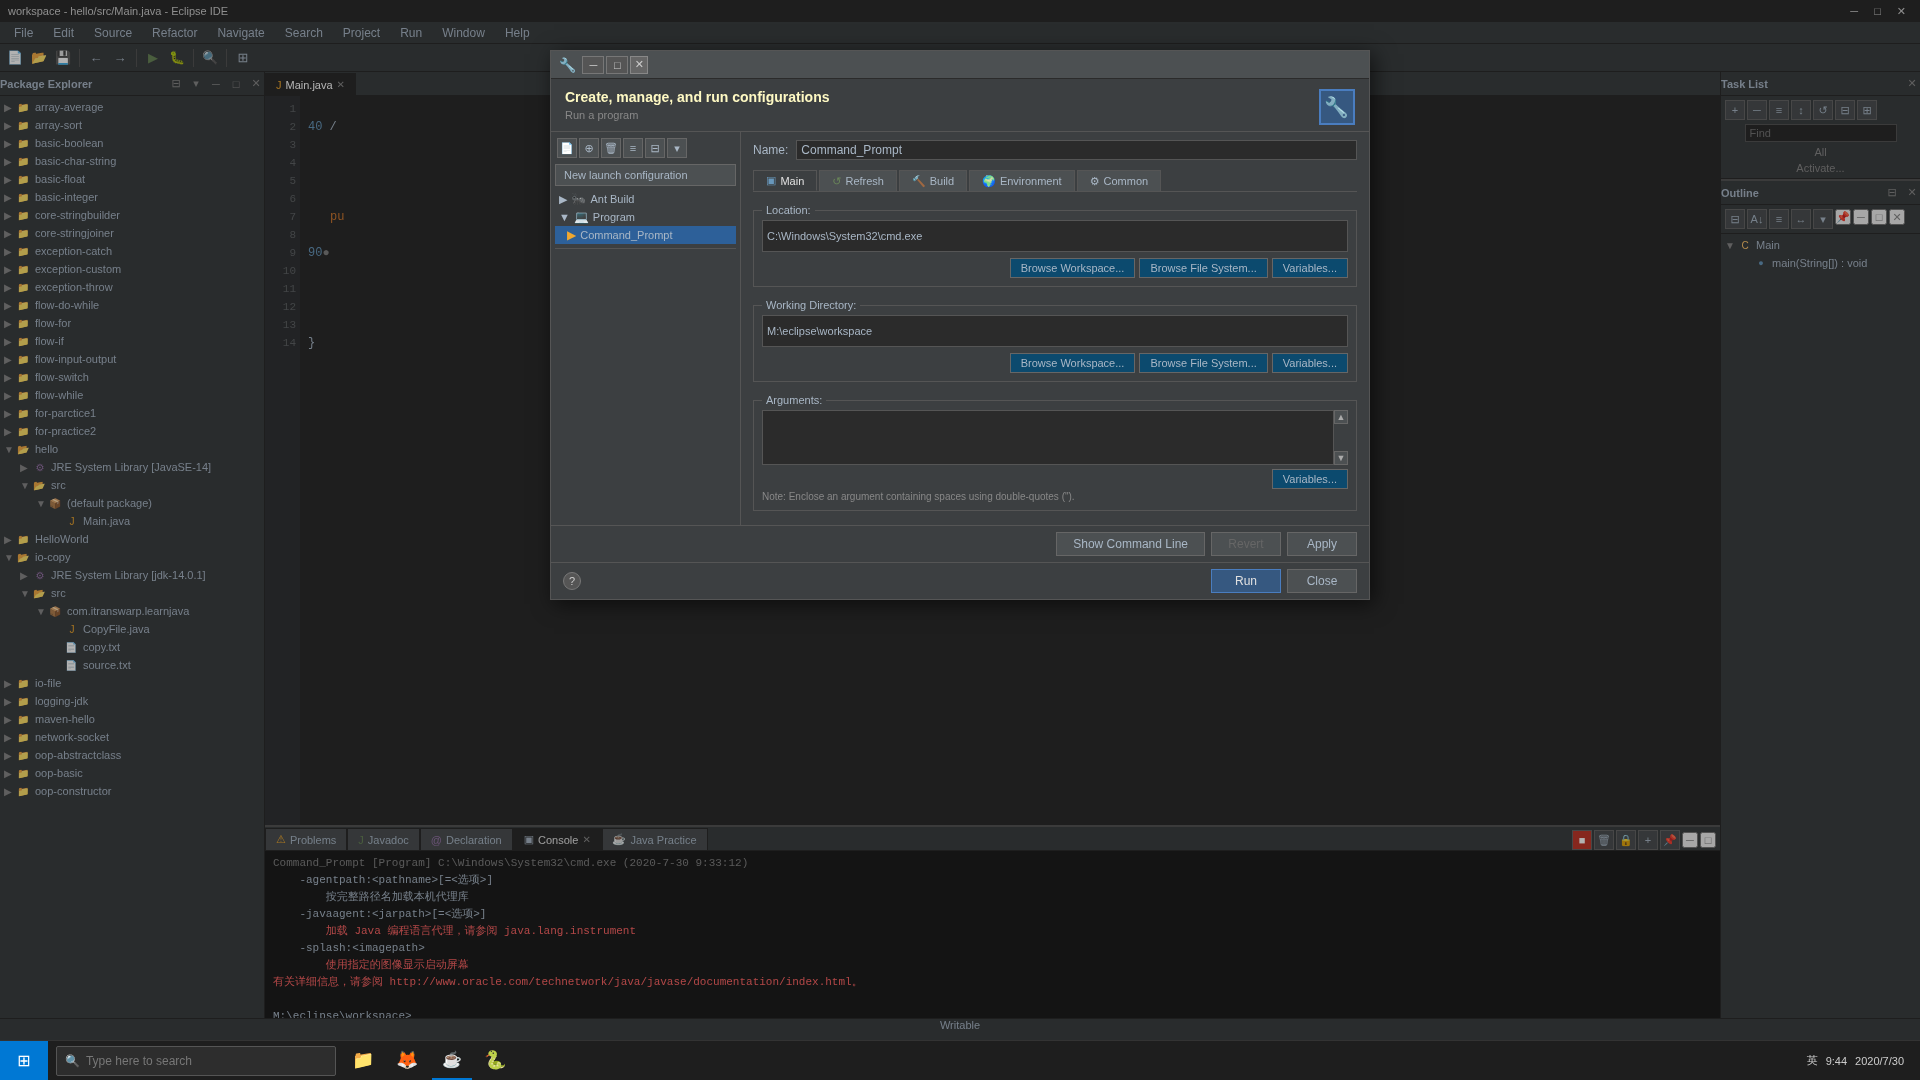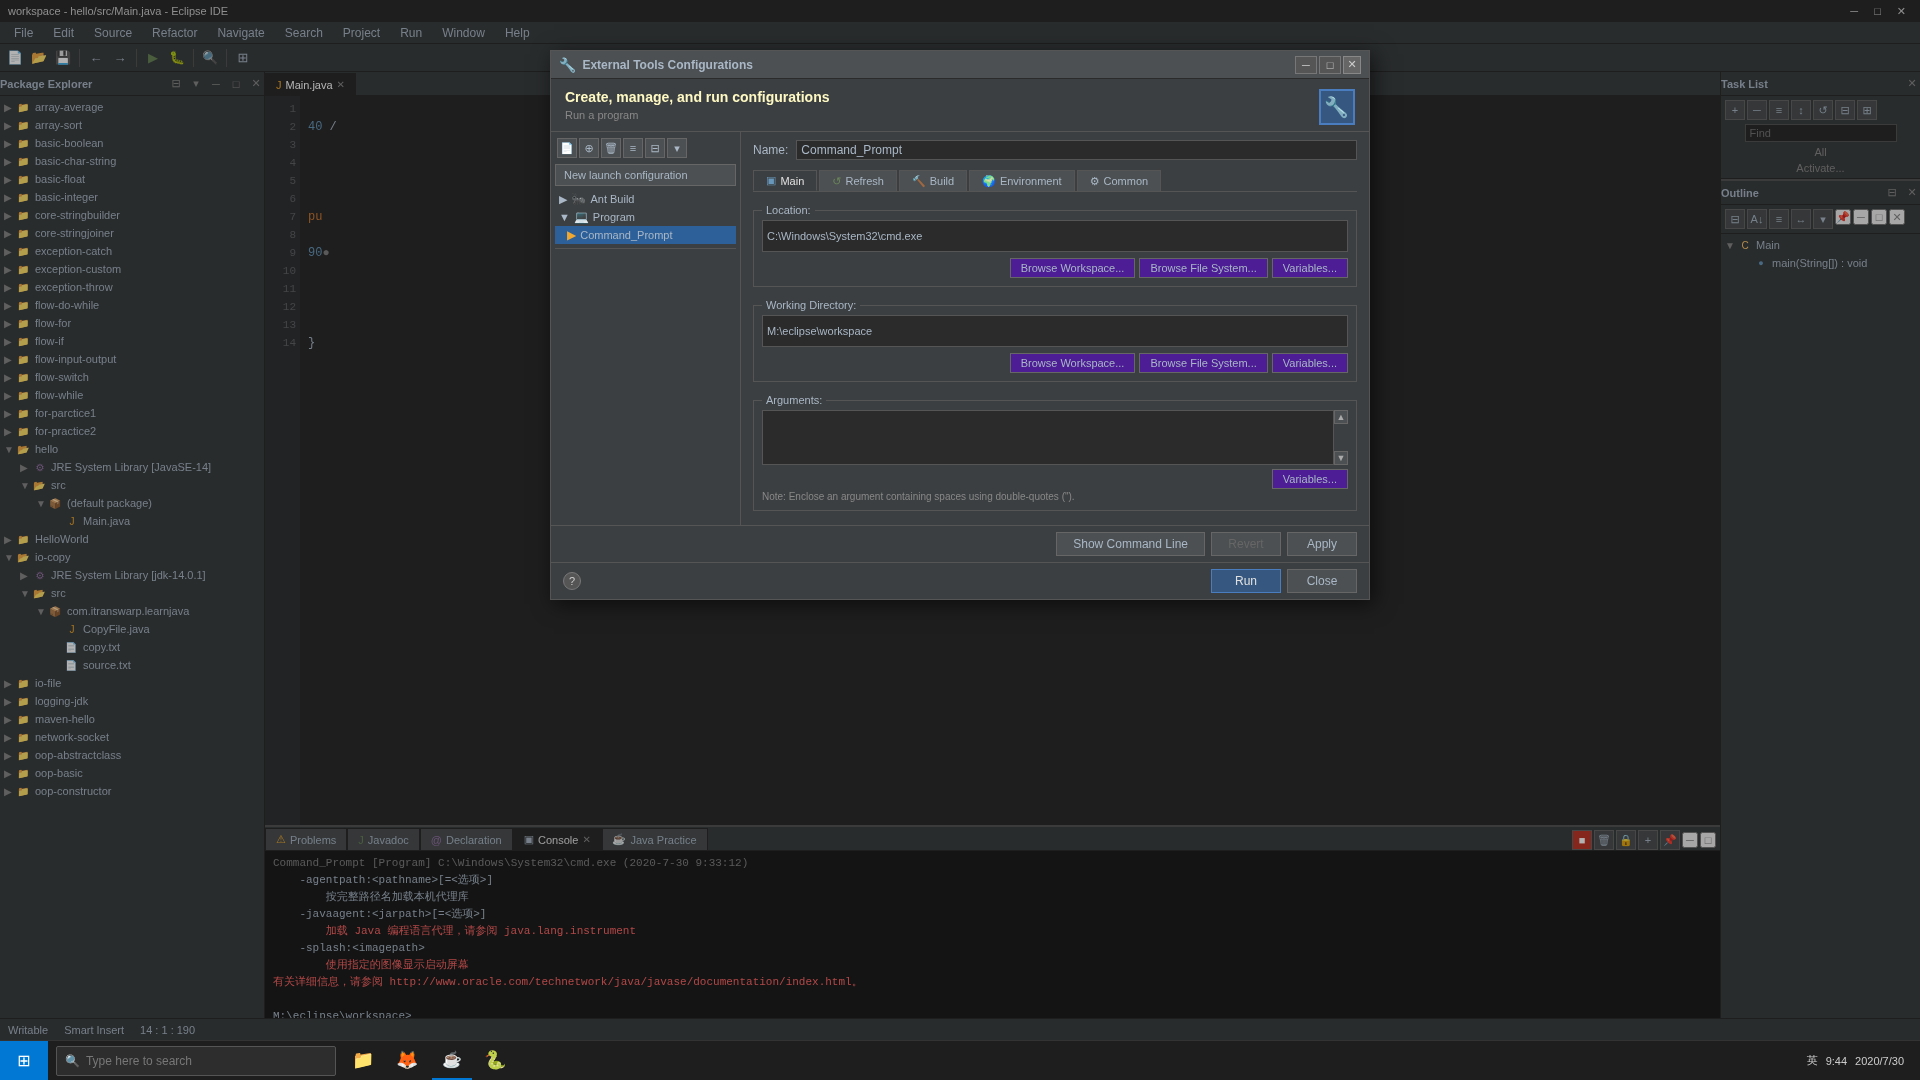--- a/index.html
+++ b/index.html
@@ -274,21 +274,21 @@
     }
     .code-area {
       flex: 1;
       padding: 4px 8px;
       font-size: 12px;
       font-family: 'Courier New', monospace;
       line-height: 18px;
       color: #a9b7c6;
       overflow-y: auto;
     }
-    .kw { color: #cc7832; }
+    .kw { color: #cc7832; margin-left: 22px; }
     .cm { color: #808080; }
     .num { color: #6897bb; }
 
     
     .right-panel {
       width: 200px;
       background: #3c3f41;
       border-left: 1px solid #2b2b2b;
       display: flex;
       flex-direction: column;
@@ -483,21 +483,21 @@
       margin-bottom: 4px;
     }
     .btn-row {
       display: flex;
       justify-content: flex-end;
       gap: 4px;
       margin-top: 2px;
     }
     .browse-btn {
       padding: 3px 10px;
-      background: #4c1d95;
+      background: #0c4a6e;
       border: 1px solid #666;
       color: #a9b7c6;
       font-size: 11px;
       cursor: pointer;
     }
 
     .args-textarea {
       width: 100%;
       height: 60px;
       background: #2b2b2b;
@@ -598,20 +598,21 @@
       right: 0;
       height: 22px;
       background: #3c3f41;
       border-top: 1px solid #2b2b2b;
       display: flex;
       align-items: center;
       font-size: 11px;
       color: #a9b7c6;
       padding: 0 8px;
       gap: 16px;
+      flex-direction: column;
     }
 
     
     .outline-panel {
       border-top: 2px solid #555;
       flex: 1;
       display: flex;
       flex-direction: column;
     }
 
@@ -1059,21 +1060,20 @@
     <span>9:44</span>
     <span>2020/7/30</span>
   </div>
 </div>
 
 <div class="modal-overlay">
   <div class="dialog" style="margin-top:10px;">
 
     <div class="dialog-titlebar">
       <span style="font-size:14px;">🔧</span>
-      <span class="dialog-title">External Tools Configurations</span>
       <div style="display:flex;gap:2px;">
         <div style="width:22px;height:18px;background:#555;border:1px solid #777;display:flex;align-items:center;justify-content:center;cursor:pointer;font-size:11px;color:#ccc;">─</div>
         <div style="width:22px;height:18px;background:#555;border:1px solid #777;display:flex;align-items:center;justify-content:center;cursor:pointer;font-size:11px;color:#ccc;">□</div>
         <div class="dialog-close-btn">✕</div>
       </div>
     </div>
 
     <div class="dialog-header">
       <div style="display:flex;align-items:flex-start;justify-content:space-between;">
         <div>

